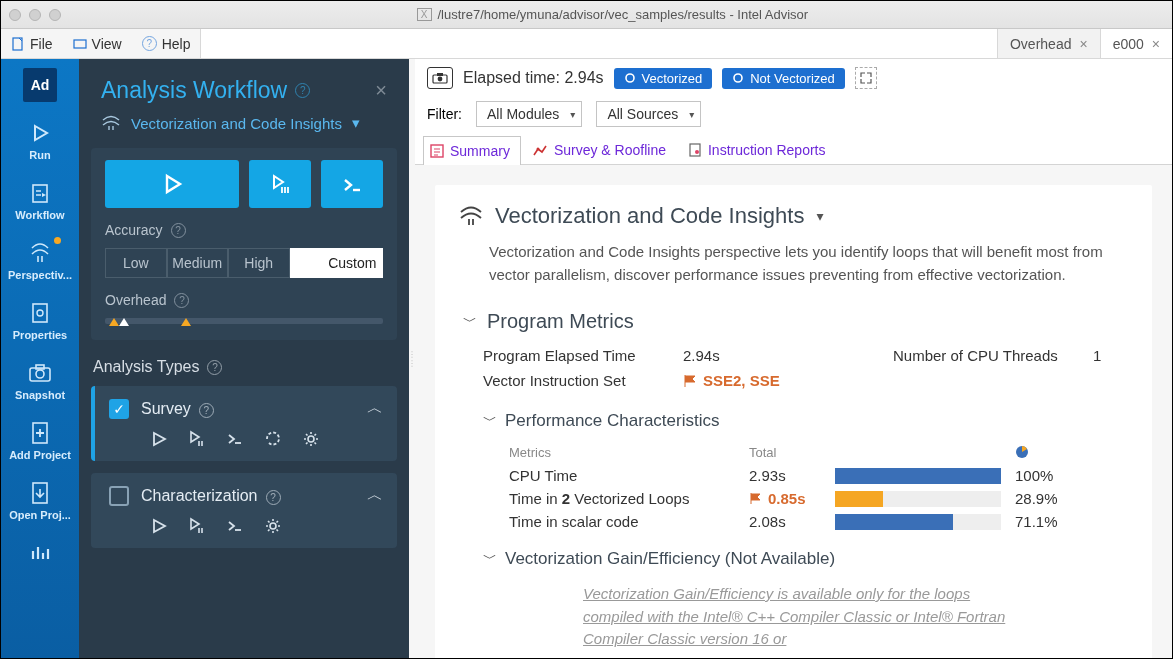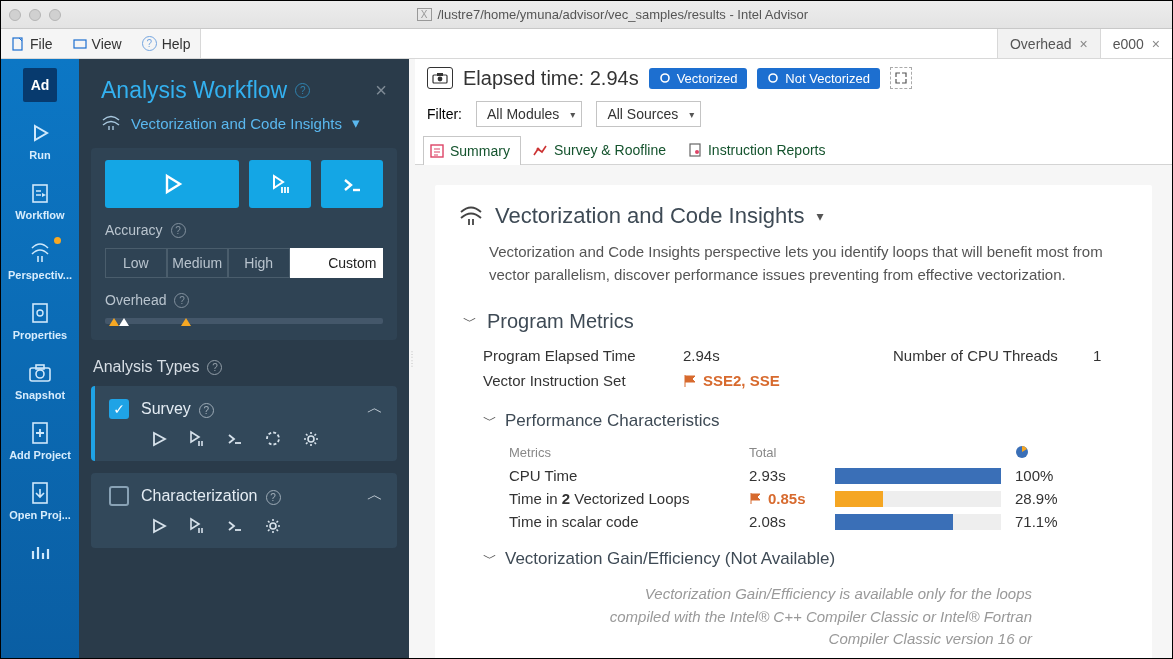--- a/index.html
+++ b/index.html
@@ -46,49 +46,49 @@
 .wf-type-head { display:flex; align-items:center; gap:12px;}
 .chk { width:20px; height:20px; border:2px solid #89a2b5; border-radius:3px; display:flex; align-items:center; justify-content:center;}
 .chk.checked { background:#1fa3e6; border-color:#1fa3e6; color:#fff; font-size:14px;}
 .wf-type-title { font-size:16px; color:#e4ecf3; font-weight:500; flex:1; display:flex; align-items:flex-end; gap:8px;}
 .wf-type-chevron { color:#cfd8e0; }
 .wf-type-icons { display:flex; gap:18px; padding-left:40px; align-items:center;}
 .mini-icon { width:20px; height:20px; display:flex; align-items:center; justify-content:center; color:#d7e2eb;}
 .main-pane { flex:1; background:#fff; display:flex; flex-direction:column; min-width:0;}
 .top-controls { height:38px; display:flex; align-items:center; padding:0 12px; gap:10px; border-bottom: none;}
 .camera-btn { width:26px; height:22px; border:1px solid #333; border-radius:3px; display:flex; align-items:center; justify-content:center;}
-.elapsed { font-size:20px; color:#333; }
+.elapsed { font-size:16px; color:#333; }
 .pill { padding:3px 10px; border-radius:3px; color:#fff; font-size:13px; display:flex; align-items:center; gap:6px; cursor:pointer;}
 .pill.blue { background:#1d6fd0; }
 .expand-btn { width:22px; height:22px; border:1px dashed #aaa; display:flex; align-items:center; justify-content:center;}
 .filter-row { height:34px; display:flex; align-items:center; padding:0 12px; gap:14px; font-size:14px;}
 .combo { height:26px; border:1px solid #c4c4c4; padding:0 22px 0 10px; display:flex; align-items:center; position:relative; font-size:14px; color:#333;}
 .combo::after { content:"▾"; position:absolute; right:6px; font-size:10px; color:#555;}
 .result-tabs { height:34px; display:flex; align-items:end; border-bottom:1px solid #d4d4d4; padding:0 8px; gap:4px;}
-.rtab { padding:6px 10px 6px 6px; display:flex; align-items:center; gap:6px; font-size:14px; color:#14532d; border:1px solid transparent; border-bottom:none; cursor:pointer;}
+.rtab { padding:6px 10px 6px 6px; display:flex; align-items:center; gap:6px; font-size:14px; color:#6d28d9; border:1px solid transparent; border-bottom:none; cursor:pointer;}
 .rtab.active { border-color:#c7c7c7; background:#fff; position:relative; top:1px;}
 .content-scroll { flex:1; overflow-y:auto; padding: 0 0 0 0; background:#f6f6f6;}
 .summary-block { margin:20px 20px; background:#fff; padding:0 0 20px 0; border-radius:2px;}
 .summary-title-row { display:flex; align-items:center; gap:12px; padding:18px 24px 6px 24px;}
 .summary-title { font-size:22px; color:#3e4a55; font-weight:500;}
 .summary-desc { padding:6px 24px 2px 54px; font-size:15px; color:#555; line-height:1.5;}
 .metrics-card { margin:18px 20px 0 28px; }
 .metrics-head { display:flex; align-items:center; gap:10px; font-size:20px; color:#3e4a55; font-weight:500; padding:4px 0;}
 .metrics-grid { display:grid; grid-template-columns: 180px 190px 180px 40px; gap:8px 20px; padding:10px 0 6px 20px; font-size:15px; color:#333;}
 .metrics-val { color:#333;}
 .flag-val { color:#d76a2e; font-weight:bold; display:flex; align-items:center; gap:6px;}
 .sub-sec { padding:10px 0 0 20px;}
 .sub-head { display:flex; align-items:center; gap:8px; font-size:17px; color:#3e4a55; font-weight:500; padding:6px 0;}
 .perf-table { padding:4px 0 0 26px;}
 .perf-header { display:grid; grid-template-columns: 240px 86px 180px 60px; font-size:13px; color:#888; padding:4px 0;}
 .perf-row { display:grid; grid-template-columns: 240px 86px 180px 60px; align-items:center; font-size:15px; color:#333; padding:3px 0;}
 .bar-bg { height:16px; background:#eee; position:relative; width:166px; }
 .bar-fill { height:100%; background:#3a6fb7;}
 .bar-fill.orange { background:#f5a623;}
-.gain-note { text-align:right; font-style:italic; color:#999; font-size:15px; padding:8px 100px 0 100px; line-height:1.5;}
+.gain-note { text-align:left; font-style:italic; color:#999; font-size:15px; padding:8px 100px 0 100px; line-height:1.5;text-decoration:underline;}
 .chev { font-size:14px; color:#555; }
 .qcircle { width:15px; height:15px; border:1px solid currentColor; border-radius:50%; display:inline-flex; align-items:center; justify-content:center; font-size:10px; opacity:0.6;}
 .splitter-dots { width:6px; display:flex; flex-direction:column; align-items:center; justify-content:center; gap:2px; color:#bbb; font-size:8px; background:#f6f6f6;}
 svg { display:block; }
 </style>
 </head>
 <body>
 
 <div class="titlebar">
   <div class="traffic">

